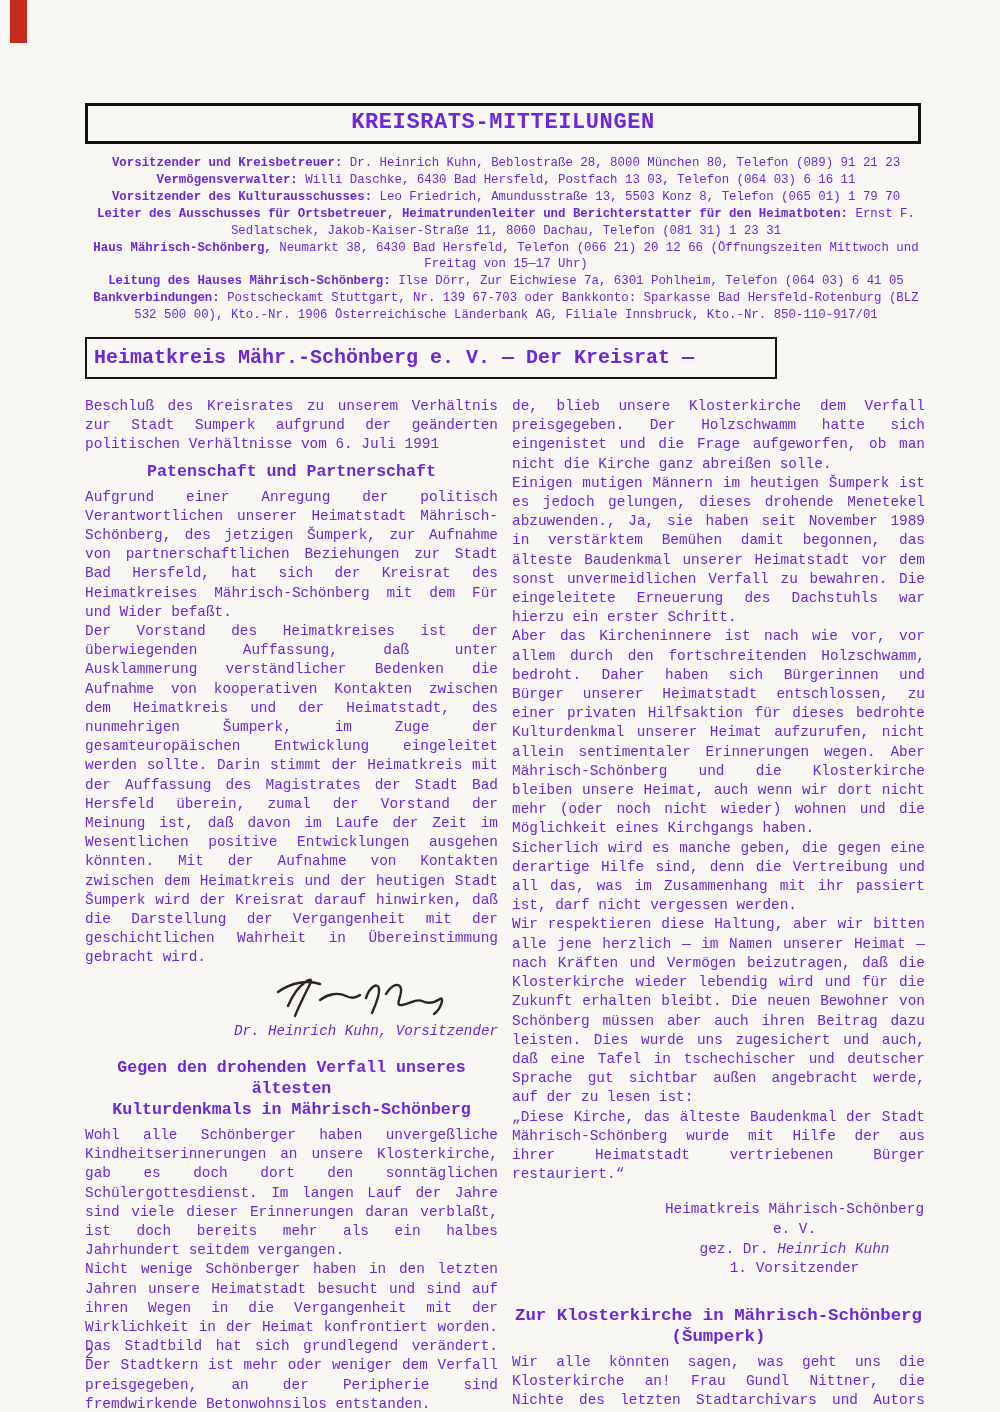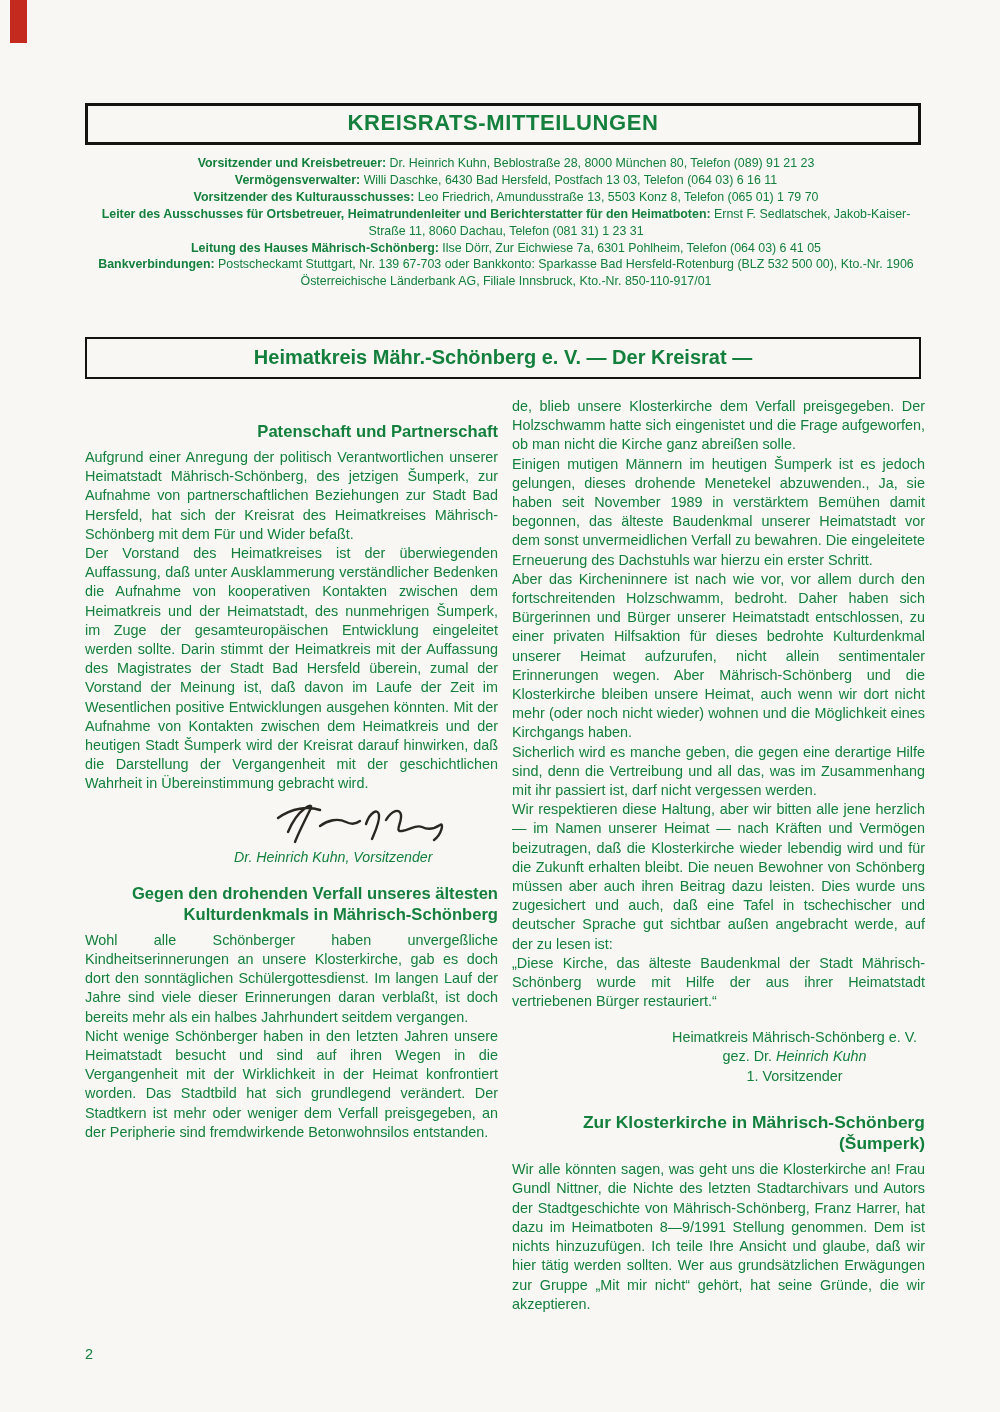--- a/index.html
+++ b/index.html
@@ -3,22 +3,22 @@
 <meta charset="utf-8">
 <style>
   * { box-sizing: border-box; }
   html, body { margin: 0; padding: 0; }
   body { width: 1000px; background: #eceae6; }
   .page {
     position: relative;
     width: 1000px;
     height: 1412px;
     background: #f8f7f3;
-    font-family: Liberation Sans, sans-serif;
-    color: #15803d;
+    font-family: Liberation Mono, monospace;
+    color: #6d28d9;
     overflow: hidden;
   }
   .red-tab {
     position: absolute;
     left: 10px; top: 0;
     width: 17px; height: 43px;
     background: #c42a1e;
   }
   .masthead {
     position: absolute;
@@ -40,41 +40,40 @@
     left: 85px; top: 155px;
     width: 842px;
     font-size: 12.4px;
     line-height: 16.9px;
     text-align: center;
   }
   .contact-line b { font-weight: bold; }
   .banner {
     position: absolute;
     left: 85px; top: 337px;
-    width: 836px;
+    width: 692px;
     border: 2.5px solid #15130f;
-    text-align: center;
-    padding: 7px 0 8px;
+    padding: 7px 7px 8px;
     font-size: 20px;
     font-weight: bold;
   }
   .col {
     position: absolute;
     top: 397px;
     width: 413px;
     font-size: 14.4px;
     line-height: 19.2px;
     text-align: justify;
   }
   .col-left { left: 85px; }
   .col-right { left: 512px; }
   .col p { margin: 0; }
   .center-head {
-    margin: 24px 0 6px;
-    text-align: right;
+    margin: 6px 0 6px;
+    text-align: center;
     font-size: 16.6px;
     font-weight: bold;
     line-height: 21px;
   }
   .center-head.spaced { margin-top: 16px; }
   .signature-wrap {
     width: 250px;
     margin: 2px 14px 16px auto;
     text-align: left;
   }
@@ -106,27 +105,29 @@
 
   <div class="masthead">
     <h1 class="masthead-title">KREISRATS-MITTEILUNGEN</h1>
   </div>
 
   <div class="contacts">
     <div class="contact-line"><b>Vorsitzender und Kreisbetreuer:</b><span> Dr. Heinrich Kuhn, Beblostraße 28, 8000 München 80, Telefon (089) 91 21 23</span></div>
     <div class="contact-line"><b>Vermögensverwalter:</b><span> Willi Daschke, 6430 Bad Hersfeld, Postfach 13 03, Telefon (064 03) 6 16 11</span></div>
     <div class="contact-line"><b>Vorsitzender des Kulturausschusses:</b><span> Leo Friedrich, Amundusstraße 13, 5503 Konz 8, Telefon (065 01) 1 79 70</span></div>
     <div class="contact-line"><b>Leiter des Ausschusses für Ortsbetreuer, Heimatrundenleiter und Berichterstatter für den Heimatboten:</b><span> Ernst F. Sedlatschek, Jakob-Kaiser-Straße 11, 8060 Dachau, Telefon (081 31) 1 23 31</span></div>
+    <div class="contact-line"><b>Haus Mährisch-Schönberg,</b><span> Neumarkt 38, 6430 Bad Hersfeld, Telefon (066 21) 20 12 66 (Öffnungszeiten Mittwoch und Freitag von 15—17 Uhr)</span></div>
     <div class="contact-line"><b>Leitung des Hauses Mährisch-Schönberg:</b><span> Ilse Dörr, Zur Eichwiese 7a, 6301 Pohlheim, Telefon (064 03) 6 41 05</span></div>
     <div class="contact-line"><b>Bankverbindungen:</b><span> Postscheckamt Stuttgart, Nr. 139 67-703 oder Bankkonto: Sparkasse Bad Hersfeld-Rotenburg (BLZ 532 500 00), Kto.-Nr. 1906 Österreichische Länderbank AG, Filiale Innsbruck, Kto.-Nr. 850-110-917/01</span></div>
   </div>
 
   <div class="banner">Heimatkreis Mähr.-Schönberg e. V. — Der Kreisrat —</div>
 
   <div class="col col-left">
+    <p>Beschluß des Kreisrates zu unserem Verhältnis zur Stadt Sumperk aufgrund der geänderten politischen Verhältnisse vom 6. Juli 1991</p>
     <h2 class="center-head">Patenschaft und Partnerschaft</h2>
     <p>Aufgrund einer Anregung der politisch Verantwortlichen unserer Heimatstadt Mährisch-Schönberg, des jetzigen Šumperk, zur Aufnahme von partnerschaftlichen Beziehungen zur Stadt Bad Hersfeld, hat sich der Kreisrat des Heimatkreises Mährisch-Schönberg mit dem Für und Wider befaßt.</p>
     <p>Der Vorstand des Heimatkreises ist der überwiegenden Auffassung, daß unter Ausklammerung verständlicher Bedenken die Aufnahme von kooperativen Kontakten zwischen dem Heimatkreis und der Heimatstadt, des nunmehrigen Šumperk, im Zuge der gesamteuropäischen Entwicklung eingeleitet werden sollte. Darin stimmt der Heimatkreis mit der Auffassung des Magistrates der Stadt Bad Hersfeld überein, zumal der Vorstand der Meinung ist, daß davon im Laufe der Zeit im Wesentlichen positive Entwicklungen ausgehen könnten. Mit der Aufnahme von Kontakten zwischen dem Heimatkreis und der heutigen Stadt Šumperk wird der Kreisrat darauf hinwirken, daß die Darstellung der Vergangenheit mit der geschichtlichen Wahrheit in Übereinstimmung gebracht wird.</p>
 
     <div class="signature-wrap">
       <svg width="190" height="52" viewBox="0 0 190 52">
         <g fill="none" stroke="#2a2620" stroke-width="2.4" stroke-linecap="round">
           <path d="M24 36 C34 12, 52 4, 46 14 C42 22, 34 38, 31 46 M14 22 C28 12, 44 10, 56 14"></path>
           <path d="M56 30 C64 24, 74 22, 82 26 C88 29, 92 28, 96 25"></path>
           <path d="M102 28 C106 16, 114 12, 115 19 C116 26, 110 38, 108 43"></path>

